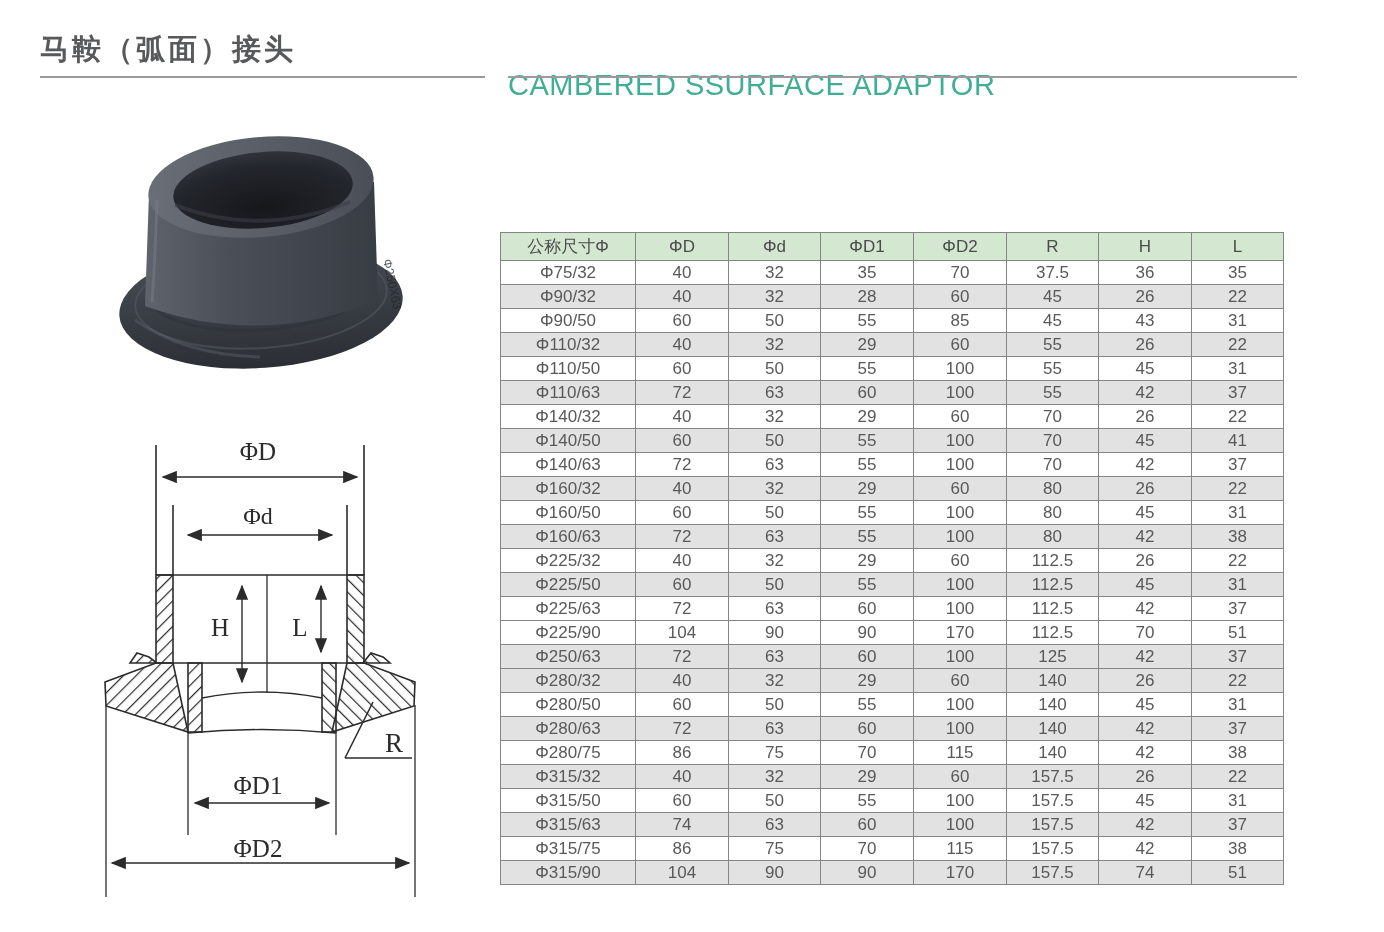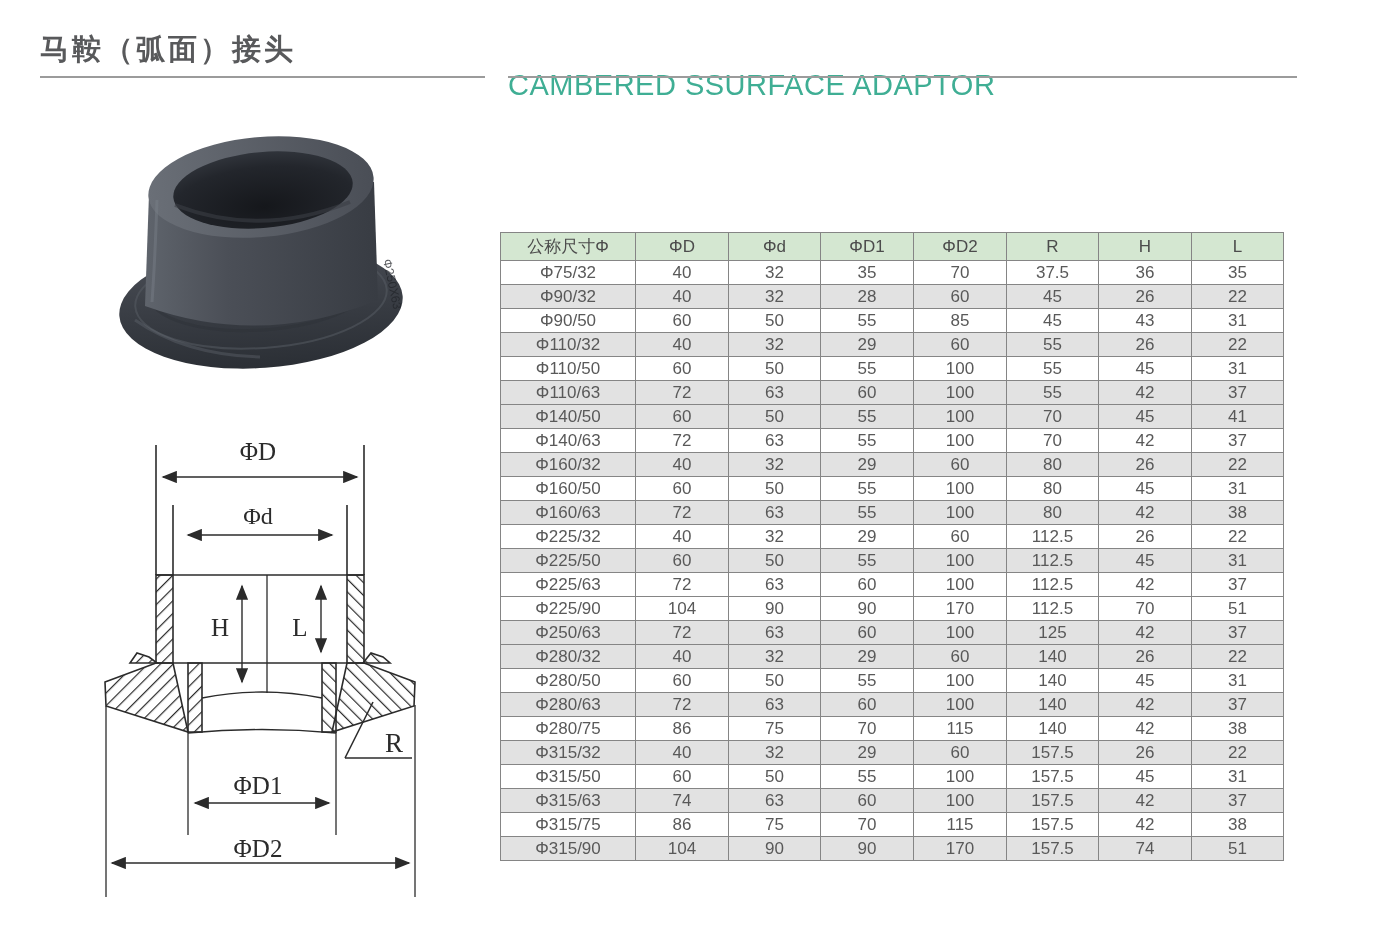--- a/index.html
+++ b/index.html
@@ -248,20 +248,30 @@
           <tr class="alt">
             <td>Φ110/63</td>
             <td>72</td>
             <td>63</td>
             <td>60</td>
             <td>100</td>
             <td>55</td>
             <td>42</td>
             <td>37</td>
           </tr>
+          <tr>
+            <td>Φ140/32</td>
+            <td>40</td>
+            <td>32</td>
+            <td>29</td>
+            <td>60</td>
+            <td>70</td>
+            <td>26</td>
+            <td>22</td>
+          </tr>
           <tr class="alt">
             <td>Φ140/50</td>
             <td>60</td>
             <td>50</td>
             <td>55</td>
             <td>100</td>
             <td>70</td>
             <td>45</td>
             <td>41</td>
           </tr>

